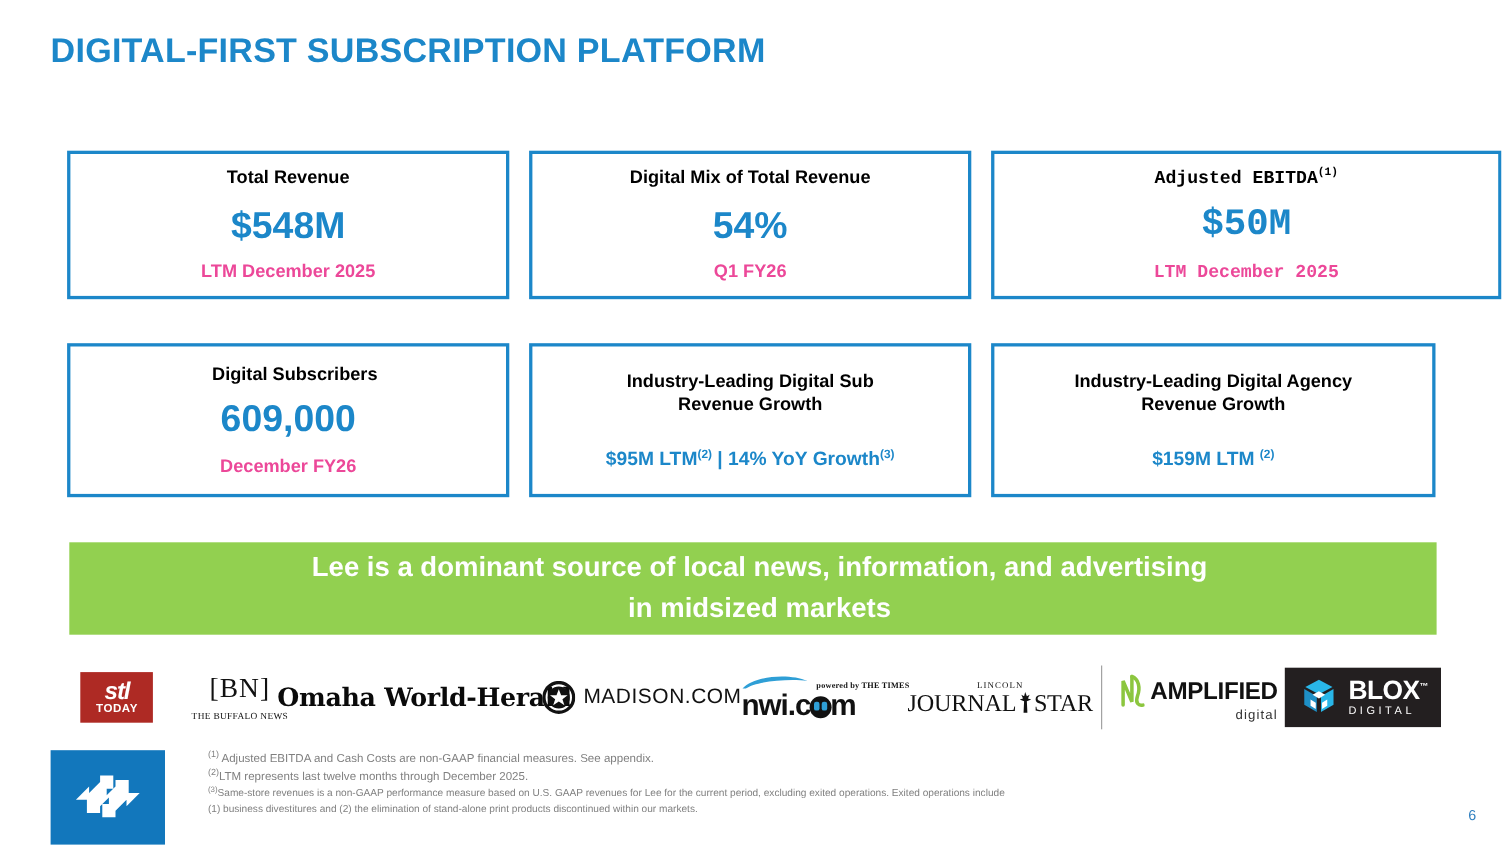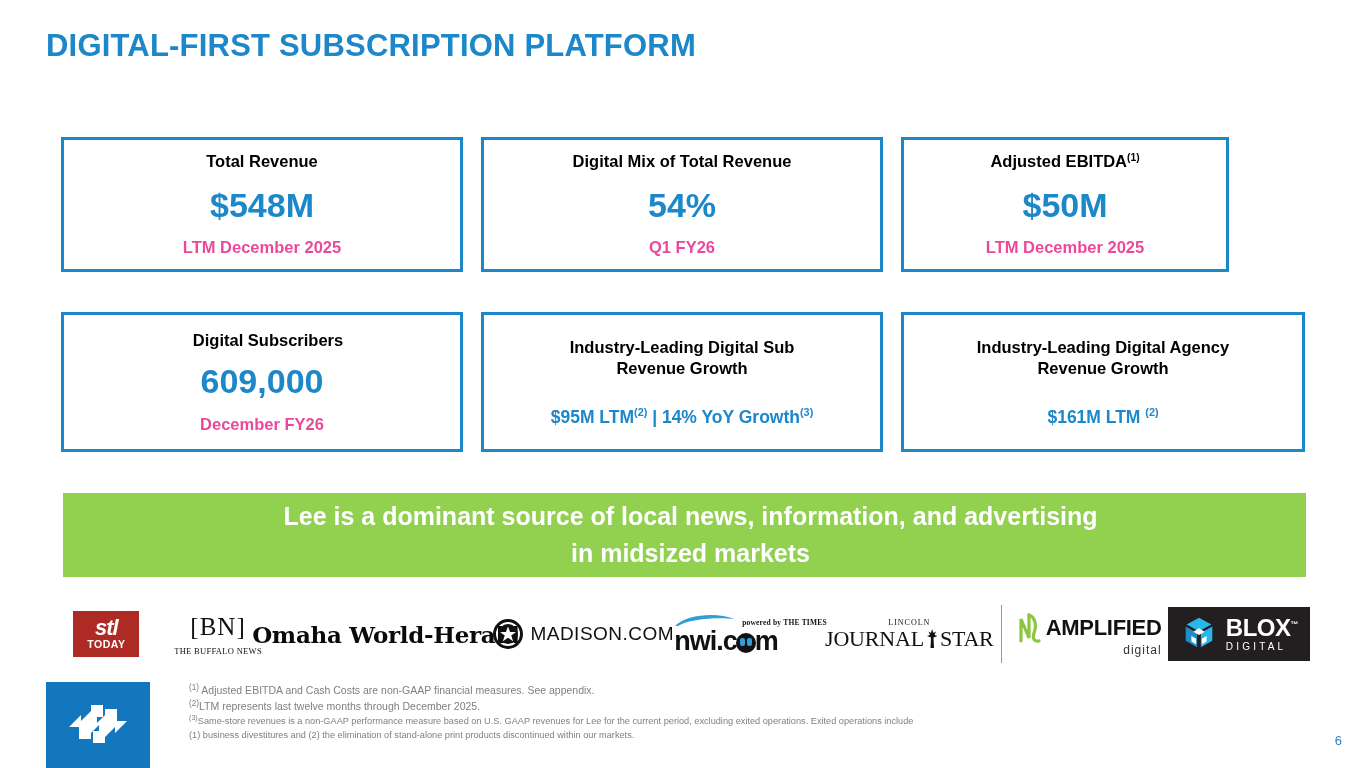--- a/index.html
+++ b/index.html
@@ -41,21 +41,21 @@
   }
   .box .b-sub {
     font-size: 16.5px; font-weight: bold; color: #ec4899;
     line-height: 1.2;
   }
   sup { font-size: 0.62em; vertical-align: super; line-height: 0; }
 
   
   #box-total-revenue   { left: 61px;  top: 137px; width: 402px; height: 135px; }
   #box-digital-mix     { left: 481px; top: 137px; width: 402px; height: 135px; }
-  #box-adj-ebitda      { left: 901px; top: 137px; width: 328px; height: 135px; }
+  #box-adj-ebitda      { left: 901px; top: 137px; width: 464px; height: 135px; font-family: Liberation Mono, monospace; }
   #box-total-revenue .b-title { margin-bottom: 14px; }
   #box-total-revenue .b-value { margin-bottom: 14px; }
   #box-digital-mix .b-title { margin-bottom: 14px; }
   #box-digital-mix .b-value { margin-bottom: 14px; }
   #box-adj-ebitda .b-title { margin-bottom: 14px; }
   #box-adj-ebitda .b-value { margin-bottom: 14px; }
 
   
   #box-digital-subs    { left: 61px;  top: 312px; width: 402px; height: 140px; }
   #box-sub-growth      { left: 481px; top: 312px; width: 402px; height: 140px; }
@@ -197,21 +197,21 @@
       <div>Revenue Growth</div>
     </div>
     <div class="b-value-sm"><span>$95M LTM</span><sup>(2)</sup><span> | 14% YoY Growth</span><sup>(3)</sup></div>
   </div>
 
   <div class="box" id="box-agency-growth">
     <div class="b-title">
       <div>Industry-Leading Digital Agency</div>
       <div>Revenue Growth</div>
     </div>
-    <div class="b-value-sm"><span>$161M LTM </span><sup>(2)</sup></div>
+    <div class="b-value-sm"><span>$159M LTM </span><sup>(2)</sup></div>
   </div>
 
   <div id="green-banner">
     <div class="banner-text">
       <div>Lee is a dominant source of local news, information, and advertising</div>
       <div>in midsized markets</div>
     </div>
   </div>
 
   <div id="logo-strip">

